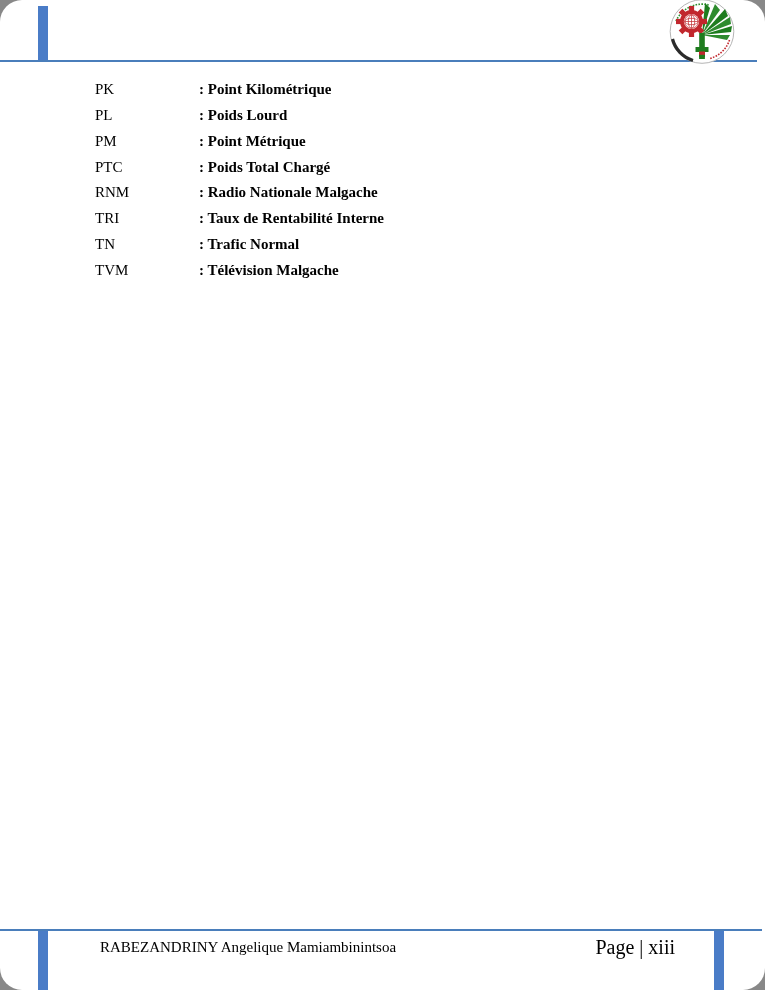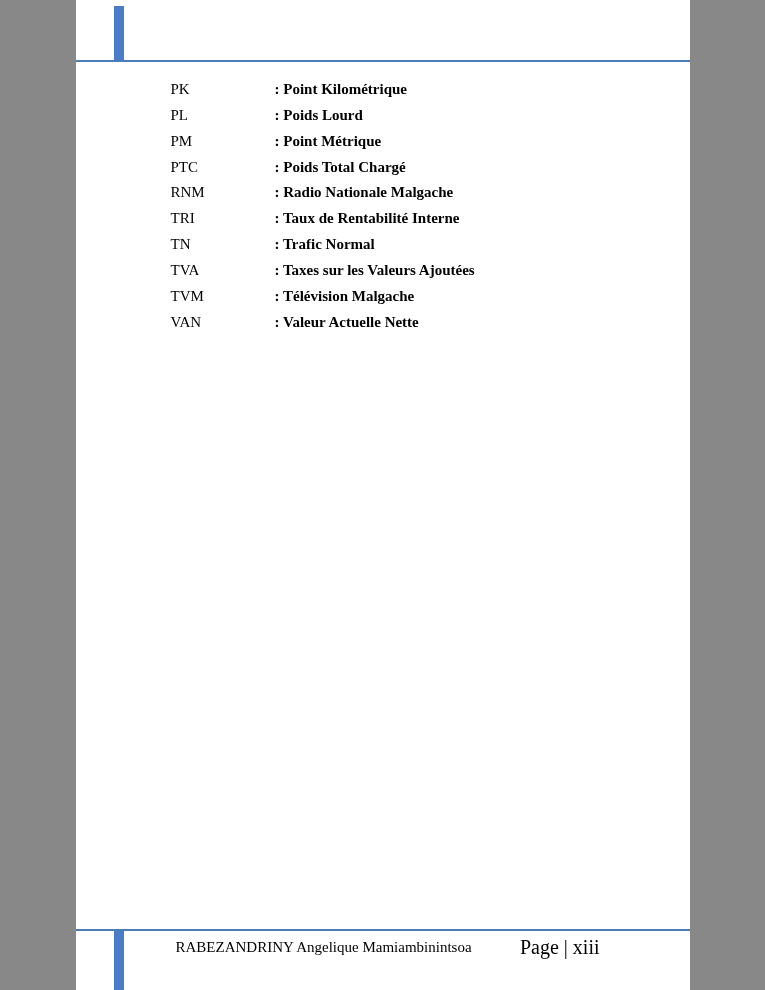--- a/index.html
+++ b/index.html
@@ -1,24 +1,25 @@
 <!DOCTYPE html>
 <html><head>
 <meta charset="utf-8">
 <style>
   html,body{margin:0;padding:0;}
   body{background:#888;}
   .page{
     position:relative;
-    width:614px;height:990px;
+    width:765px;height:990px;
     background:#ffffff;
     font-family:"Liberation Serif","DejaVu Serif",serif;
     color:#000;
     overflow:hidden;
     margin:0 auto;
+    border-radius:22px;
   }
   
   .header-accent-bar{
     position:absolute;left:38px;top:6px;width:10px;height:56px;
     background:#4a7cc7;
   }
   .header-rule{
     position:absolute;left:0;top:60px;width:757px;height:2px;
     background:#4a7ebb;
   }
@@ -141,30 +142,22 @@
     </div>
     <div class="abbr-row">
       <span class="abbr-term">TRI</span>
       <span class="abbr-def">: Taux de Rentabilité Interne</span>
     </div>
     <div class="abbr-row">
       <span class="abbr-term">TN</span>
       <span class="abbr-def">: Trafic Normal</span>
     </div>
     <div class="abbr-row">
-      <span class="abbr-term">TVA</span>
-      <span class="abbr-def">: Taxes sur les Valeurs Ajoutées</span>
-    </div>
-    <div class="abbr-row">
       <span class="abbr-term">TVM</span>
       <span class="abbr-def">: Télévision Malgache</span>
-    </div>
-    <div class="abbr-row">
-      <span class="abbr-term">VAN</span>
-      <span class="abbr-def">: Valeur Actuelle Nette</span>
     </div>
   </div>
 
   <div class="footer-rule"></div>
   <div class="footer-bar-left"></div>
   <div class="footer-bar-right"></div>
   <div class="footer-author">RABEZANDRINY Angelique Mamiambinintsoa</div>
   <div class="footer-page">Page | xiii</div>
 
 </div>

